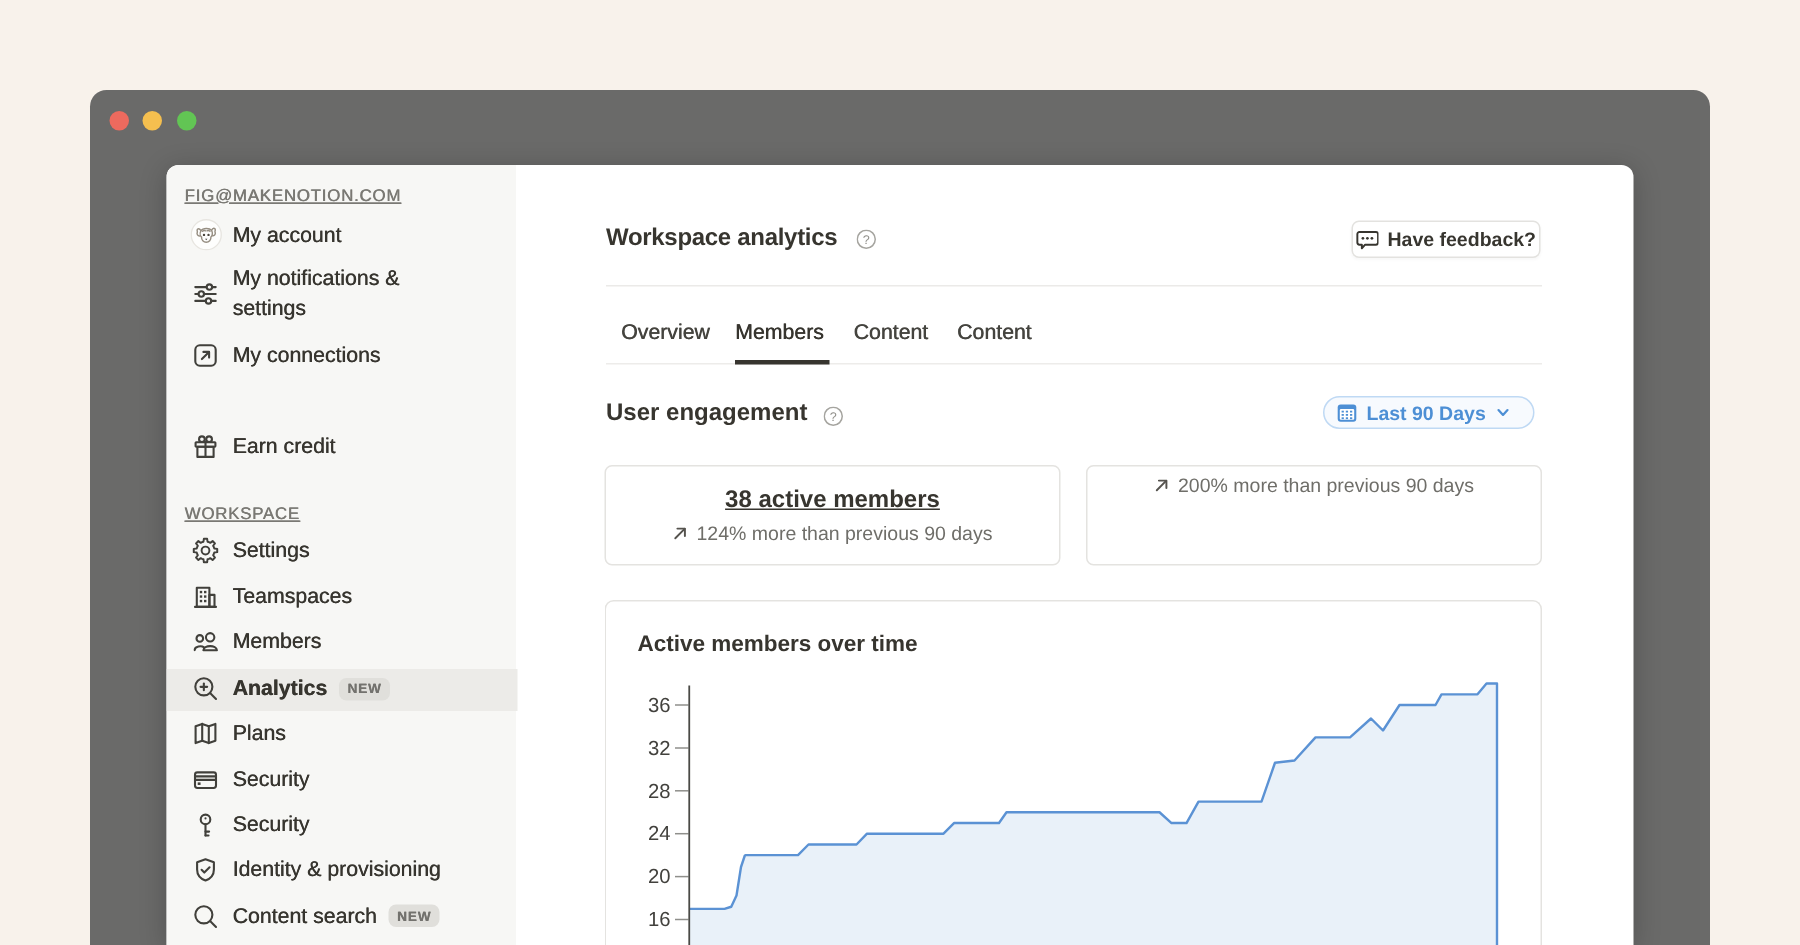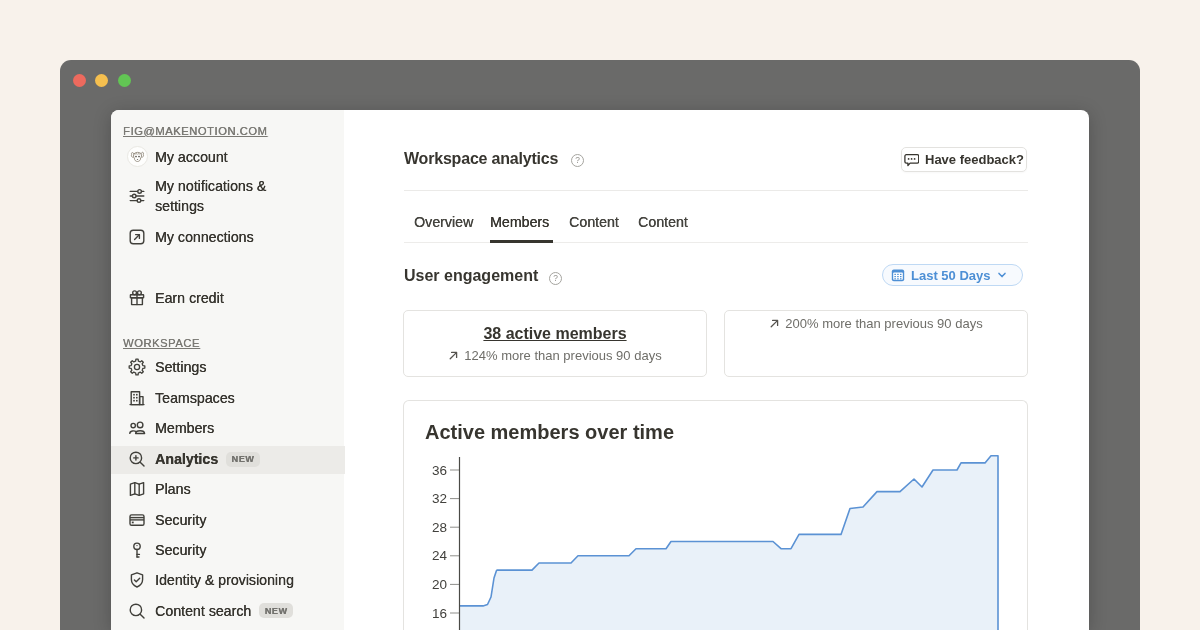--- a/index.html
+++ b/index.html
@@ -22,21 +22,21 @@
   .tab { position:absolute; top:102px; height:20px; line-height:20px; font-size:14.2px; color:#45443F; text-shadow:0.3px 0 0 currentColor; }
   .tab.act { color:#37352F; }
   .tabline { position:absolute; left:379px; top:130px; width:63px; height:2.5px; background:#37352F; z-index:2; }
   .div2 { position:absolute; left:293px; top:132px; width:624px; height:1px; background:#EDECEA; }
   .h2 { position:absolute; left:293px; top:157px; font-size:16px; font-weight:700; color:#37352F; }
   .pill { position:absolute; left:771px; top:154px; width:141px; height:22px; border:1px solid #BFD9F4; border-radius:11px; background:#F7FAFE; display:flex; align-items:center; color:#4D8FD5; font-size:13px; font-weight:700; padding-left:8px; }
   .card { position:absolute; top:200px; width:304px; height:67px; border:1px solid #E4E3E0; border-radius:5px; background:#fff; text-align:center; }
   .card .t1 { margin-top:13.5px; font-size:16px; font-weight:700; color:#37352F;text-decoration:underline; }
   .card .t2 { margin-top:5px; font-size:13px; color:#6F6E69; display:flex; align-items:center; justify-content:center; gap:5px; }
   .chartcard { position:absolute; left:292px; top:289.5px; width:625px; height:231px; border:1px solid #E4E3E0; border-bottom:none; border-radius:6px 6px 0 0; background:#fff; }
-  .ct { position:absolute; left:21px; top:20.5px; font-size:20px; font-weight:700; color:#37352F; }
+  .ct { position:absolute; left:21px; top:20.5px; font-size:15px; font-weight:700; color:#37352F; }
 </style>
 </head>
 <body>
   <div class="window">
     <div class="tl" style="left:12.5px;background:#ED6A5E;"></div>
     <div class="tl" style="left:35px;background:#F5BF4F;"></div>
     <div class="tl" style="left:57.5px;background:#62C554;"></div>
   </div>
   <div class="modal">
     <div class="sidebar" id="sidebar">
@@ -239,21 +239,21 @@
             <rect x="6.2" y="5.8" width="1.5" height="1.2"></rect>
             <rect x="9" y="5.8" width="1.5" height="1.2"></rect>
             <rect x="3.4" y="8" width="1.5" height="1.2"></rect>
             <rect x="6.2" y="8" width="1.5" height="1.2"></rect>
             <rect x="9" y="8" width="1.5" height="1.2"></rect>
             <rect x="3.4" y="10.2" width="1.5" height="1.2"></rect>
             <rect x="6.2" y="10.2" width="1.5" height="1.2"></rect>
             <rect x="9" y="10.2" width="1.5" height="1.2"></rect>
           </g>
         </svg>
-        <span style="margin-left:6px;">Last 50 Days</span>
+        <span style="margin-left:6px;">Last 90 Days</span>
         <svg width="10" height="10" viewBox="0 0 10 10" style="margin-left:6px;">
           <polyline points="2,3.4 5,6.6 8,3.4" fill="none" stroke="#4D8FD5" stroke-width="1.5" stroke-linecap="round" stroke-linejoin="round"></polyline>
         </svg>
       </div>
       <div class="card" style="left:292px;">
         <div class="t1">38 active members</div>
         <div class="t2">
           <svg width="11" height="11" viewBox="0 0 11 11">
             <g fill="none" stroke="#55534E" stroke-width="1.3" stroke-linecap="round" stroke-linejoin="round">
               <line x1="2.2" y1="8.8" x2="8.4" y2="2.6"></line>

